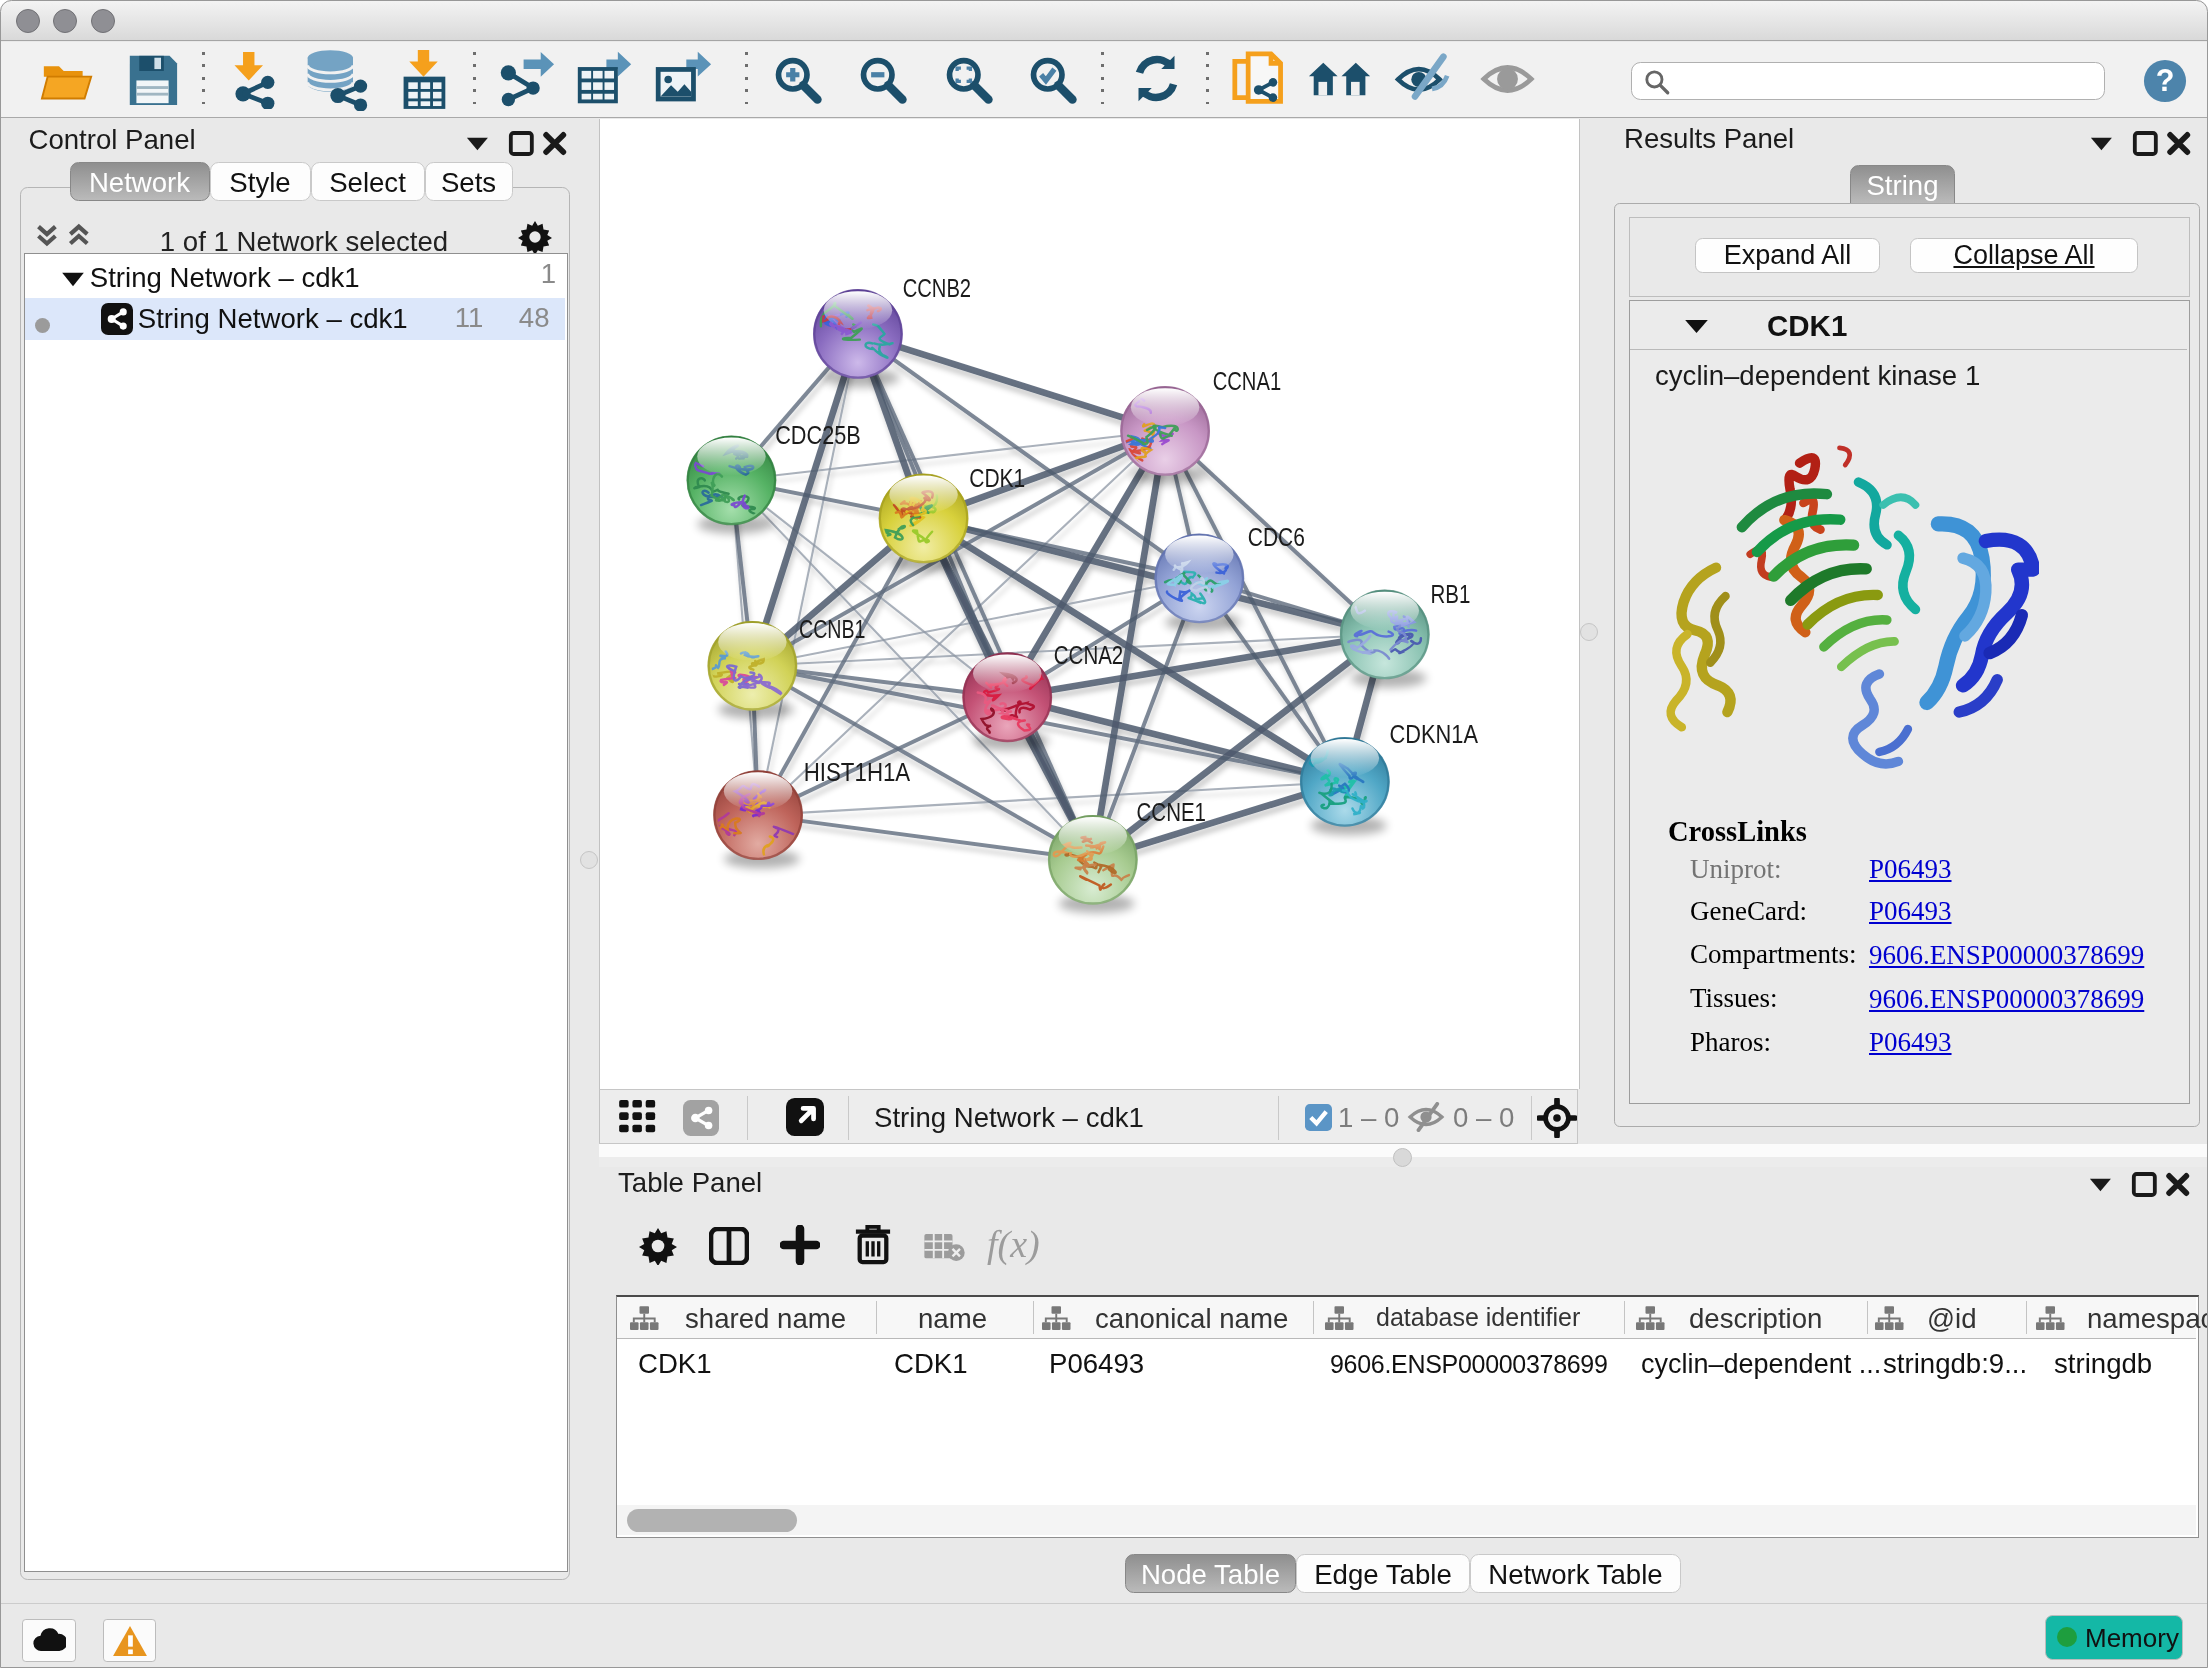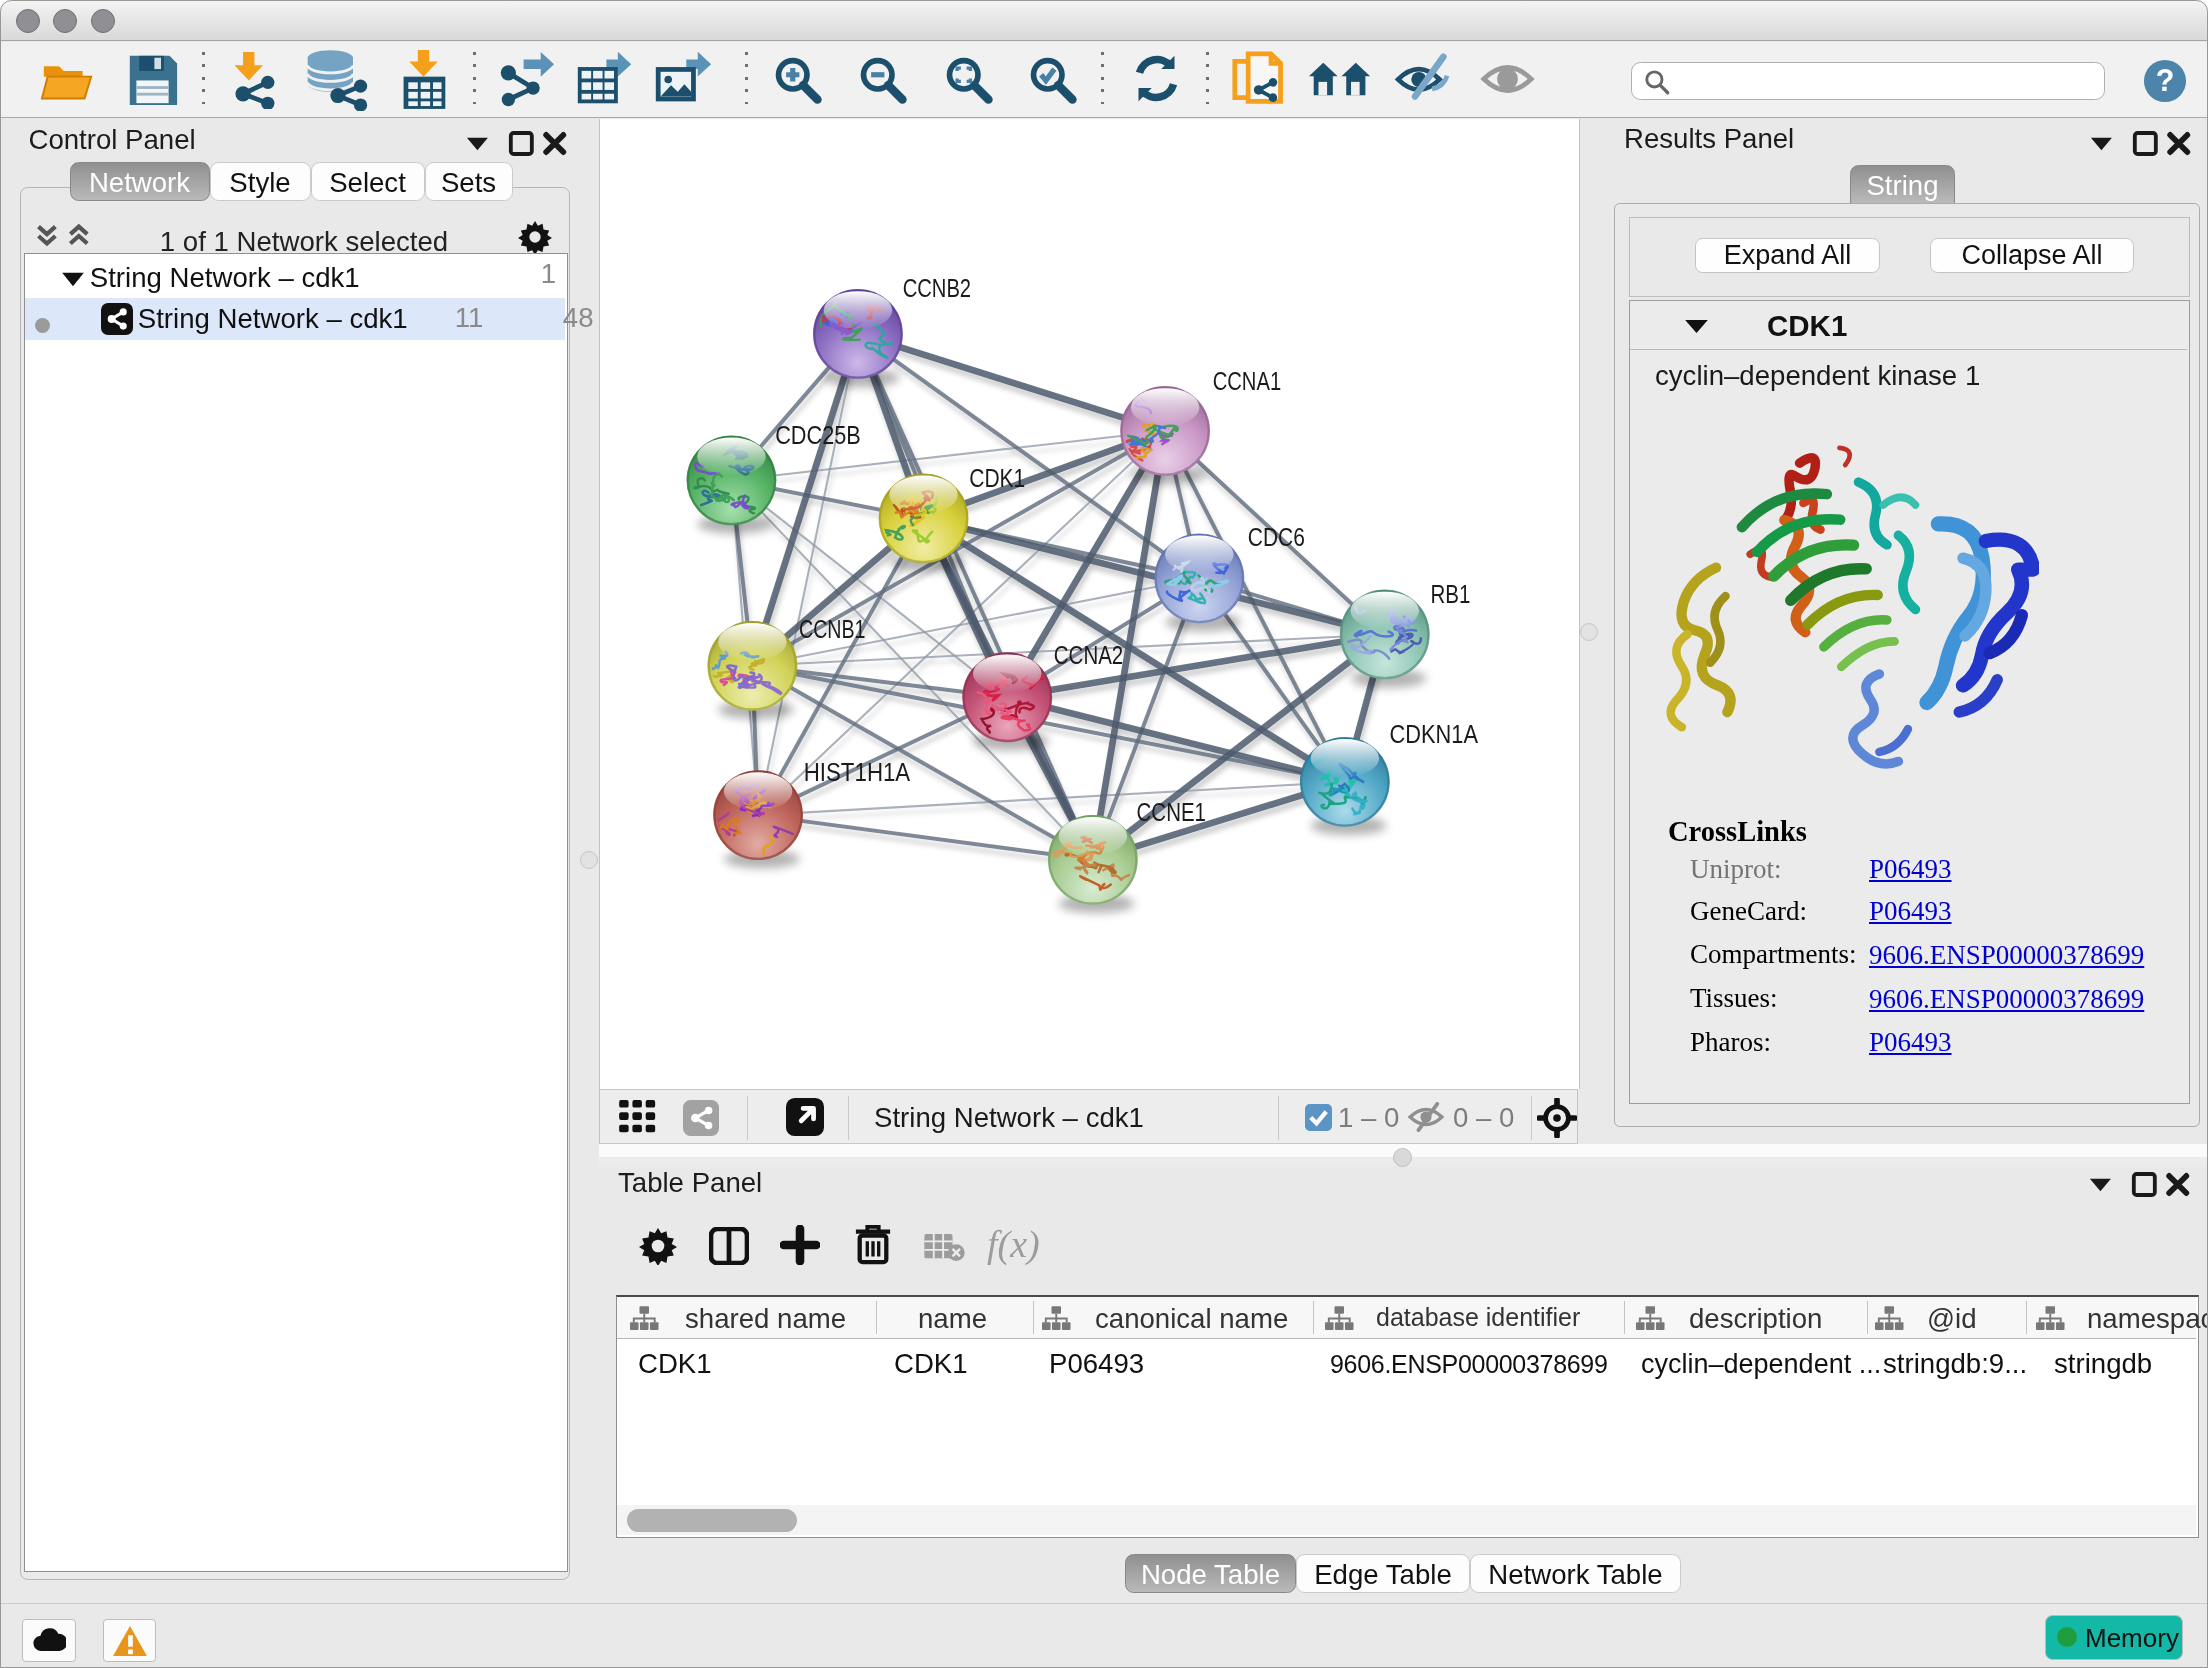--- a/index.html
+++ b/index.html
@@ -219,21 +219,21 @@
     <div class="abs" style="left:10.5px;top:64px;width:15px;height:15px;border-radius:50%;background:#9b9b9b;"></div>
     <svg class="abs" style="left:76px;top:49px;" width="32" height="32" viewBox="0 0 36 36">
       <rect x="0" y="0" width="36" height="36" rx="8" fill="#111"></rect>
       <circle cx="12" cy="18" r="4.5" fill="#fff"></circle>
         <circle cx="25" cy="10" r="4" fill="#fff"></circle>
         <circle cx="25" cy="26" r="4" fill="#fff"></circle>
       <path d="M12 18 25 10 M12 18 25 26" stroke="#fff" stroke-width="3.5"></path>
     </svg>
     <div class="abs" style="left:113px;top:49px;font-size:27.6px;color:#111;">String Network – cdk1</div>
     <div class="abs" style="left:430px;top:48px;font-size:27.6px;color:#8a8a8a;">11</div>
-    <div class="abs" style="left:494px;top:48px;font-size:27.6px;color:#8a8a8a;margin-left:44px;">48</div>
+    <div class="abs" style="left:494px;top:48px;font-size:27.6px;color:#8a8a8a;">48</div>
   </div>
 </div>
 
 <div id="canvas" class="abs" style="left:599px;top:119px;width:979px;height:970px;background:#fff;border-left:1px solid #c2c2c2;border-right:1px solid #c2c2c2;">
     <svg id="netsvg" width="979" height="970" viewBox="0 0 1029 1020" style="position:absolute;left:0;top:0;">
 <defs>
 <radialGradient id="gCCNB2" cx="0.5" cy="0.82" r="0.85">
           <stop offset="0" stop-color="#cdb9ea"></stop>
           <stop offset="0.55" stop-color="#8a6cc0"></stop>
           <stop offset="1" stop-color="#5a3f93"></stop>
@@ -634,21 +634,21 @@
   <svg class="abs" style="left:508px;top:10.5px;" width="105" height="27" viewBox="0 0 110 28">
     <path d="M2 8 L24 8 13 21 z" fill="#1a1a1a"></path>
     <rect x="48" y="3" width="22" height="22" rx="3" fill="none" stroke="#1a1a1a" stroke-width="4"></rect>
     <path d="M85 5 L103 23 M103 5 L85 23" stroke="#1a1a1a" stroke-width="6" stroke-linecap="round"></path>
   </svg>
   <div class="tab tabsel" style="left:269px;top:46px;width:105px;border-radius:8.6px 8.6px 0 0;">String</div>
   <div class="abs" style="left:33px;top:84px;width:584px;height:922px;border:1px solid #ababab;border-radius:5.7px;background:#e9e9e9;"></div>
 
   <div class="abs" style="left:48px;top:98px;width:559px;height:78px;border:1px solid #bdbdbd;background:#e9e9e9;">
     <div class="btn" style="left:65px;top:20px;width:185px;height:35px;line-height:32px;">Expand All</div>
-    <div class="btn" style="left:300px;top:20px;width:204px;height:35px;line-height:32px;">Collapse All</div>
+    <div class="btn" style="left:280px;top:20px;width:228px;height:35px;line-height:32px;text-decoration:underline;">Collapse All</div>
   </div>
 
   <div class="abs" style="left:48px;top:181px;width:559px;height:802px;border:1px solid #9d9d9d;background:#ebebeb;">
     <div class="abs" style="left:0;top:0;width:557px;height:48px;border-bottom:1px solid #b9b9b9;"></div>
     <svg class="abs" style="left:54px;top:17px;" width="25" height="17" viewBox="0 0 26 18">
         <path d="M1 2 L25 2 13 16 z" fill="#111"></path>
       </svg>
     <div class="abs" style="left:137px;top:7.6px;font-size:29.5px;font-weight:bold;color:#111;">CDK1</div>
     <div class="abs" style="left:25px;top:59px;font-size:27.6px;color:#1a1a1a;">cyclin–dependent kinase 1</div>
     <svg id="ribbon" class="abs" style="left:28.5px;top:143px;" width="380" height="328" viewBox="0 0 400 345">

